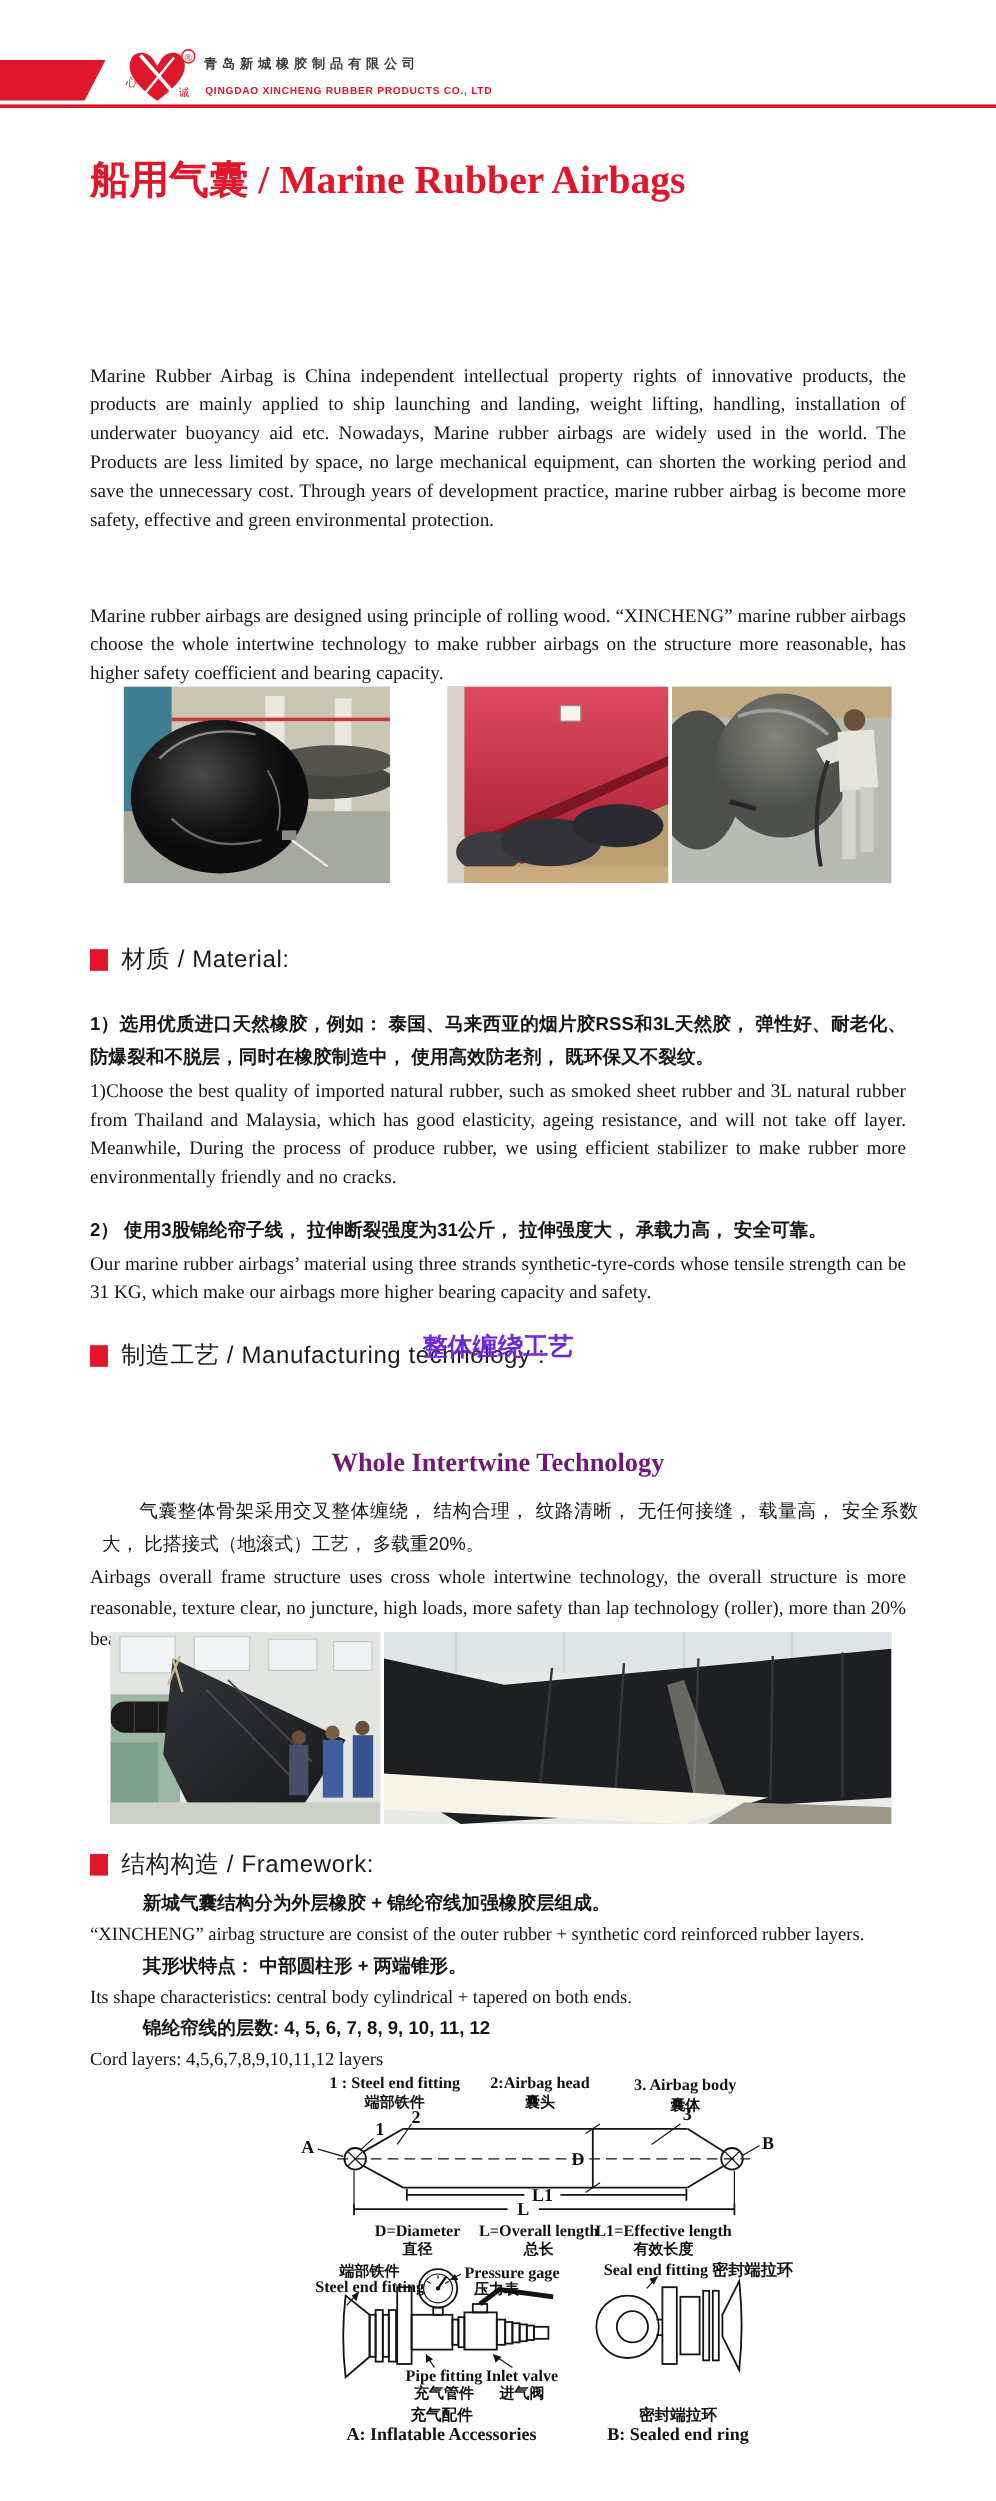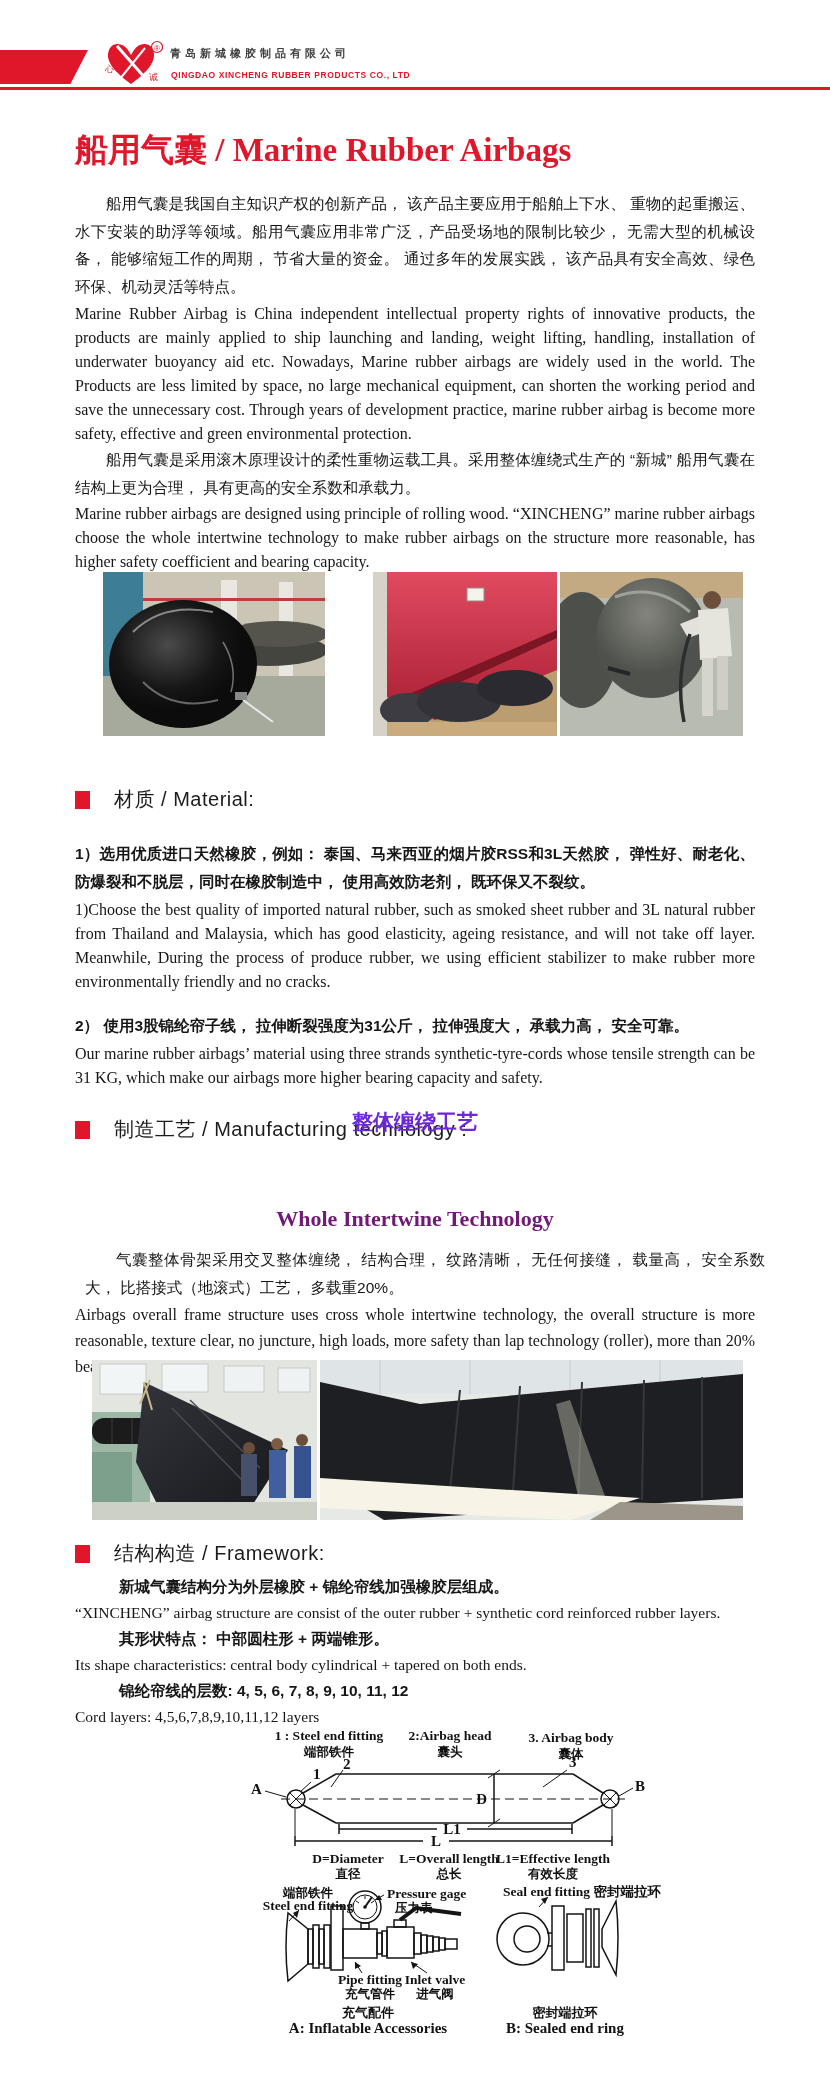--- a/index.html
+++ b/index.html
@@ -15,21 +15,21 @@
   
   .hdr-block{left:0;top:50px;width:88px;height:34px;background:#e0162a;
              clip-path:polygon(0 0,100% 0,80% 100%,0 100%);}
   .hdr-rule{left:0;top:87px;width:830px;height:3px;background:#e0162a;}
   .company-zh{left:170px;top:46px;font-size:11px;font-weight:bold;letter-spacing:4px;color:#404040;}
   .company-en{left:171px;top:70px;font-size:8.5px;font-weight:bold;letter-spacing:.6px;color:#e0162a;}
   
   .doc-title{left:75px;top:128px;width:680px;font-size:33px;font-weight:bold;color:#e0162a;
              font-family:"Liberation Serif","DejaVu Serif",serif;}
   
-  .sec-head{left:75px;display:flex;align-items:center;gap:24px;}
+  .sec-head{left:75px;display:flex;align-items:center;gap:11px;}
   .sec-square{width:15px;height:18px;background:#e0162a;flex:0 0 auto;}
   .sec-text{font-size:20px;color:#1c1c1c;letter-spacing:.5px;}
   .subtitle-zh{left:75px;top:1108px;width:680px;text-align:center;font-size:21px;font-weight:bold;color:#6d28d9;
                font-family:"Liberation Serif","DejaVu Serif",serif;}
   .subtitle-en{left:75px;top:1206px;width:680px;text-align:center;font-size:22px;font-weight:bold;color:#701a75;
                font-family:"Liberation Serif","DejaVu Serif",serif;}
   .photo{overflow:hidden;background:#ddd;}
   .photo svg{display:block;}
   .fw-line{line-height:26px;height:26px;white-space:nowrap;color:#161616;}
   .fw-zh{font-size:15.5px;font-weight:bold;margin-left:44px;}
@@ -59,23 +59,21 @@
     <circle cx="56" cy="9" r="5.5" fill="none" stroke="#e0162a" stroke-width="1.2"></circle>
     <text x="53" y="12.5" font-size="8" fill="#e0162a">®</text>
   </svg>
 
   <div class="abs company-zh zh">青岛新城橡胶制品有限公司</div>
   <div class="abs company-en zh">QINGDAO XINCHENG RUBBER PRODUCTS CO., LTD</div>
   <div class="abs hdr-rule"></div>
 
   <div class="abs doc-title">船用气囊 / Marine Rubber Airbags</div>
 
-  <div class="abs para zh zh-para indent" style="left:75px;top:190px;">船用气囊是我国自主知识产权的创新产品， 该产品主要应用于船舶上下水、 重物的起重搬运、水下安装的助浮等领域。船用气囊应用非常广泛，产品受场地的限制比较少， 无需大型的机械设备， 能够缩短工作的周期， 节省大量的资金。 通过多年的发展实践， 该产品具有安全高效、绿色环保、机动灵活等特点。</div>
   <div class="abs para en en-para" style="left:75px;top:302px;">Marine Rubber Airbag is China independent intellectual property rights of innovative products, the products are mainly applied to ship launching and landing, weight lifting, handling, installation of underwater buoyancy aid etc. Nowadays, Marine rubber airbags are widely used in the world. The Products are less limited by space, no large mechanical equipment, can shorten the working period and save the unnecessary cost. Through years of development practice, marine rubber airbag is become more safety, effective and green environmental protection.</div>
-  <div class="abs para zh zh-para indent" style="left:75px;top:446px;">船用气囊是采用滚木原理设计的柔性重物运载工具。采用整体缠绕式生产的 “新城” 船用气囊在结构上更为合理， 具有更高的安全系数和承载力。</div>
   <div class="abs para en en-para" style="left:75px;top:502px;">Marine rubber airbags are designed using principle of rolling wood. “XINCHENG” marine rubber airbags choose the whole intertwine technology to make rubber airbags on the structure more reasonable, has higher safety coefficient and bearing capacity.</div>
 
   <div class="abs photo" style="left:103px;top:572px;width:222px;height:164px;">
     <svg width="222" height="164" viewBox="0 0 222 164">
       <rect width="222" height="164" fill="#cbc5b6"></rect>
       <rect x="0" y="0" width="40" height="118" fill="#3e7e95"></rect>
       <rect x="118" y="8" width="16" height="104" fill="#e9e7e0"></rect>
       <rect x="176" y="10" width="14" height="100" fill="#e9e7e0"></rect>
       <rect x="40" y="26" width="182" height="3" fill="#c23a3a"></rect>
       <ellipse cx="165" cy="78" rx="60" ry="16" fill="#45453f"></ellipse>

